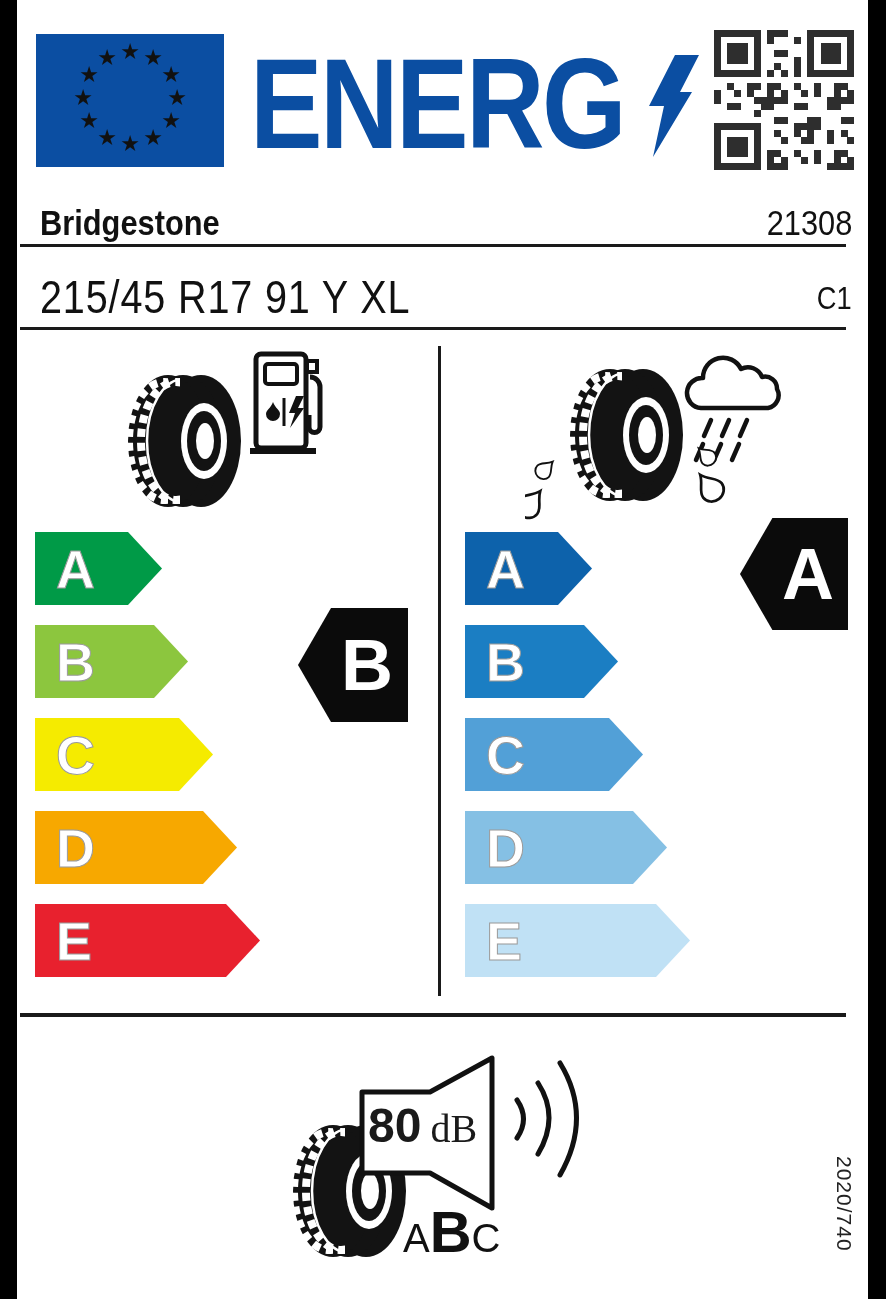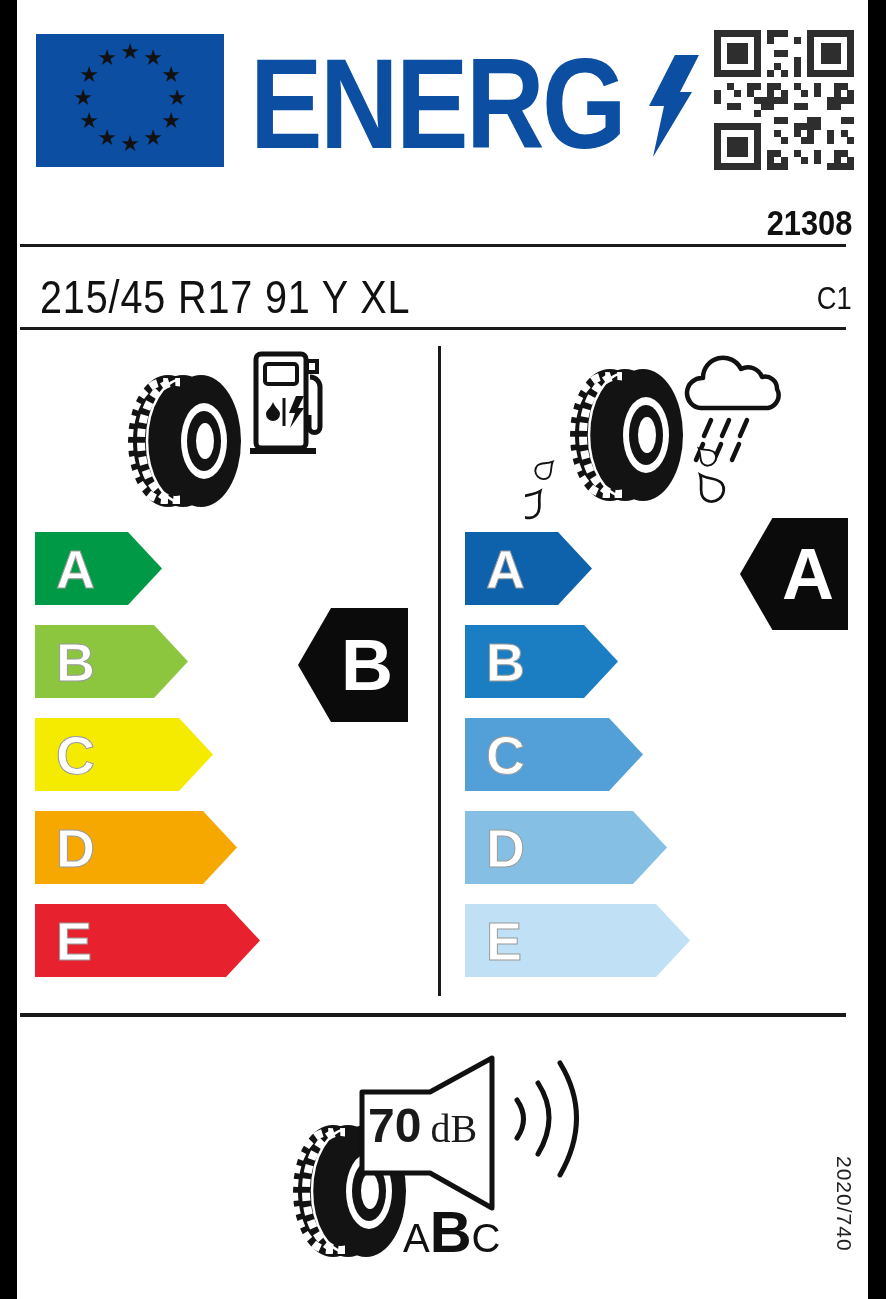--- a/index.html
+++ b/index.html
@@ -15,21 +15,21 @@
   .eu-flag{left:36px;top:34px;width:188px;height:133px;}
   .star{position:absolute;width:24px;height:24px;font-size:22px;line-height:24px;text-align:center;}
   .energ{left:250px;top:40px;height:120px;line-height:1;font-weight:900;font-size:128px;
          letter-spacing:-3px;display:inline-block;transform:scaleX(0.85);transform-origin:left top;}
   .bolt{left:645px;top:55px;}
   .qr{left:714px;top:30px;}
 
   .brand-row{left:40px;top:203px;font-size:35px;font-weight:700;}
   .cond{display:inline-block;transform:scaleX(0.88);transform-origin:left top;}
   .cond-r{display:inline-block;transform:scaleX(0.88);transform-origin:right top;}
-  .artnum{right:34px;top:203px;font-size:35px;font-weight:700;}
+  .artnum{right:34px;top:203px;font-size:35px;font-weight:400;}
   .dims{left:40px;top:270px;font-size:46px;font-weight:400;letter-spacing:1px;
         display:inline-block;transform:scaleX(0.86);transform-origin:left top;}
   .tclass{right:34px;top:281px;font-size:31px;font-weight:400;}
 
   .vdivider{left:438px;top:346px;width:3px;height:650px;background:#1a1a1a;}
 
   
   .arrow{position:absolute;height:73px;display:flex;align-items:center;
          clip-path:polygon(0 0, calc(100% - 34px) 0, 100% 50%, calc(100% - 34px) 100%, 0 100%);
          filter:drop-shadow(0 0 0.7px #777);}
@@ -287,20 +287,23 @@
         <rect x="53.333333333333336" y="133.33333333333334" width="6.966666666666667" height="6.966666666666667"></rect>
         <rect x="60" y="133.33333333333334" width="6.966666666666667" height="6.966666666666667"></rect>
         <rect x="66.66666666666667" y="133.33333333333334" width="6.966666666666667" height="6.966666666666667"></rect>
         <rect x="113.33333333333334" y="133.33333333333334" width="6.966666666666667" height="6.966666666666667"></rect>
         <rect x="120" y="133.33333333333334" width="6.966666666666667" height="6.966666666666667"></rect>
         <rect x="126.66666666666667" y="133.33333333333334" width="6.966666666666667" height="6.966666666666667"></rect>
         <rect x="133.33333333333334" y="133.33333333333334" width="6.966666666666667" height="6.966666666666667"></rect>
       </g>
   </svg>
 
+  <div class="abs brand-row">
+    <span class="cond">Bridgestone</span>
+  </div>
   <div class="abs artnum">
     <span class="cond-r">21308</span>
   </div>
   <div class="rule" style="top:244px;height:3px"></div>
 
   <span class="abs dims">215/45 R17 91 Y XL</span>
   <div class="abs tclass">
     <span class="cond-r">C1</span>
   </div>
   <div class="rule" style="top:327px;height:3px"></div>
@@ -394,21 +397,21 @@
 
   <svg class="abs" style="left:512px;top:1052px" width="82" height="132" viewBox="0 0 82 132">
     <g fill="none" stroke="#111" stroke-width="5" stroke-linecap="round">
       <path d="M5 48 q13 19 0 38"></path>
       <path d="M26 31 q22 34 0 71"></path>
       <path d="M48 11 q33 54 0 112"></path>
     </g>
   </svg>
 
   <div class="abs noise-db">
-    <span class="val">70</span>
+    <span class="val">80</span>
     <span class="unit">dB</span>
   </div>
 
   <div class="abs noise-abc">
     <span class="sm">A</span>
     <span class="big">B</span>
     <span class="sm">C</span>
   </div>
 
   <span class="abs regnum">2020/740</span>

